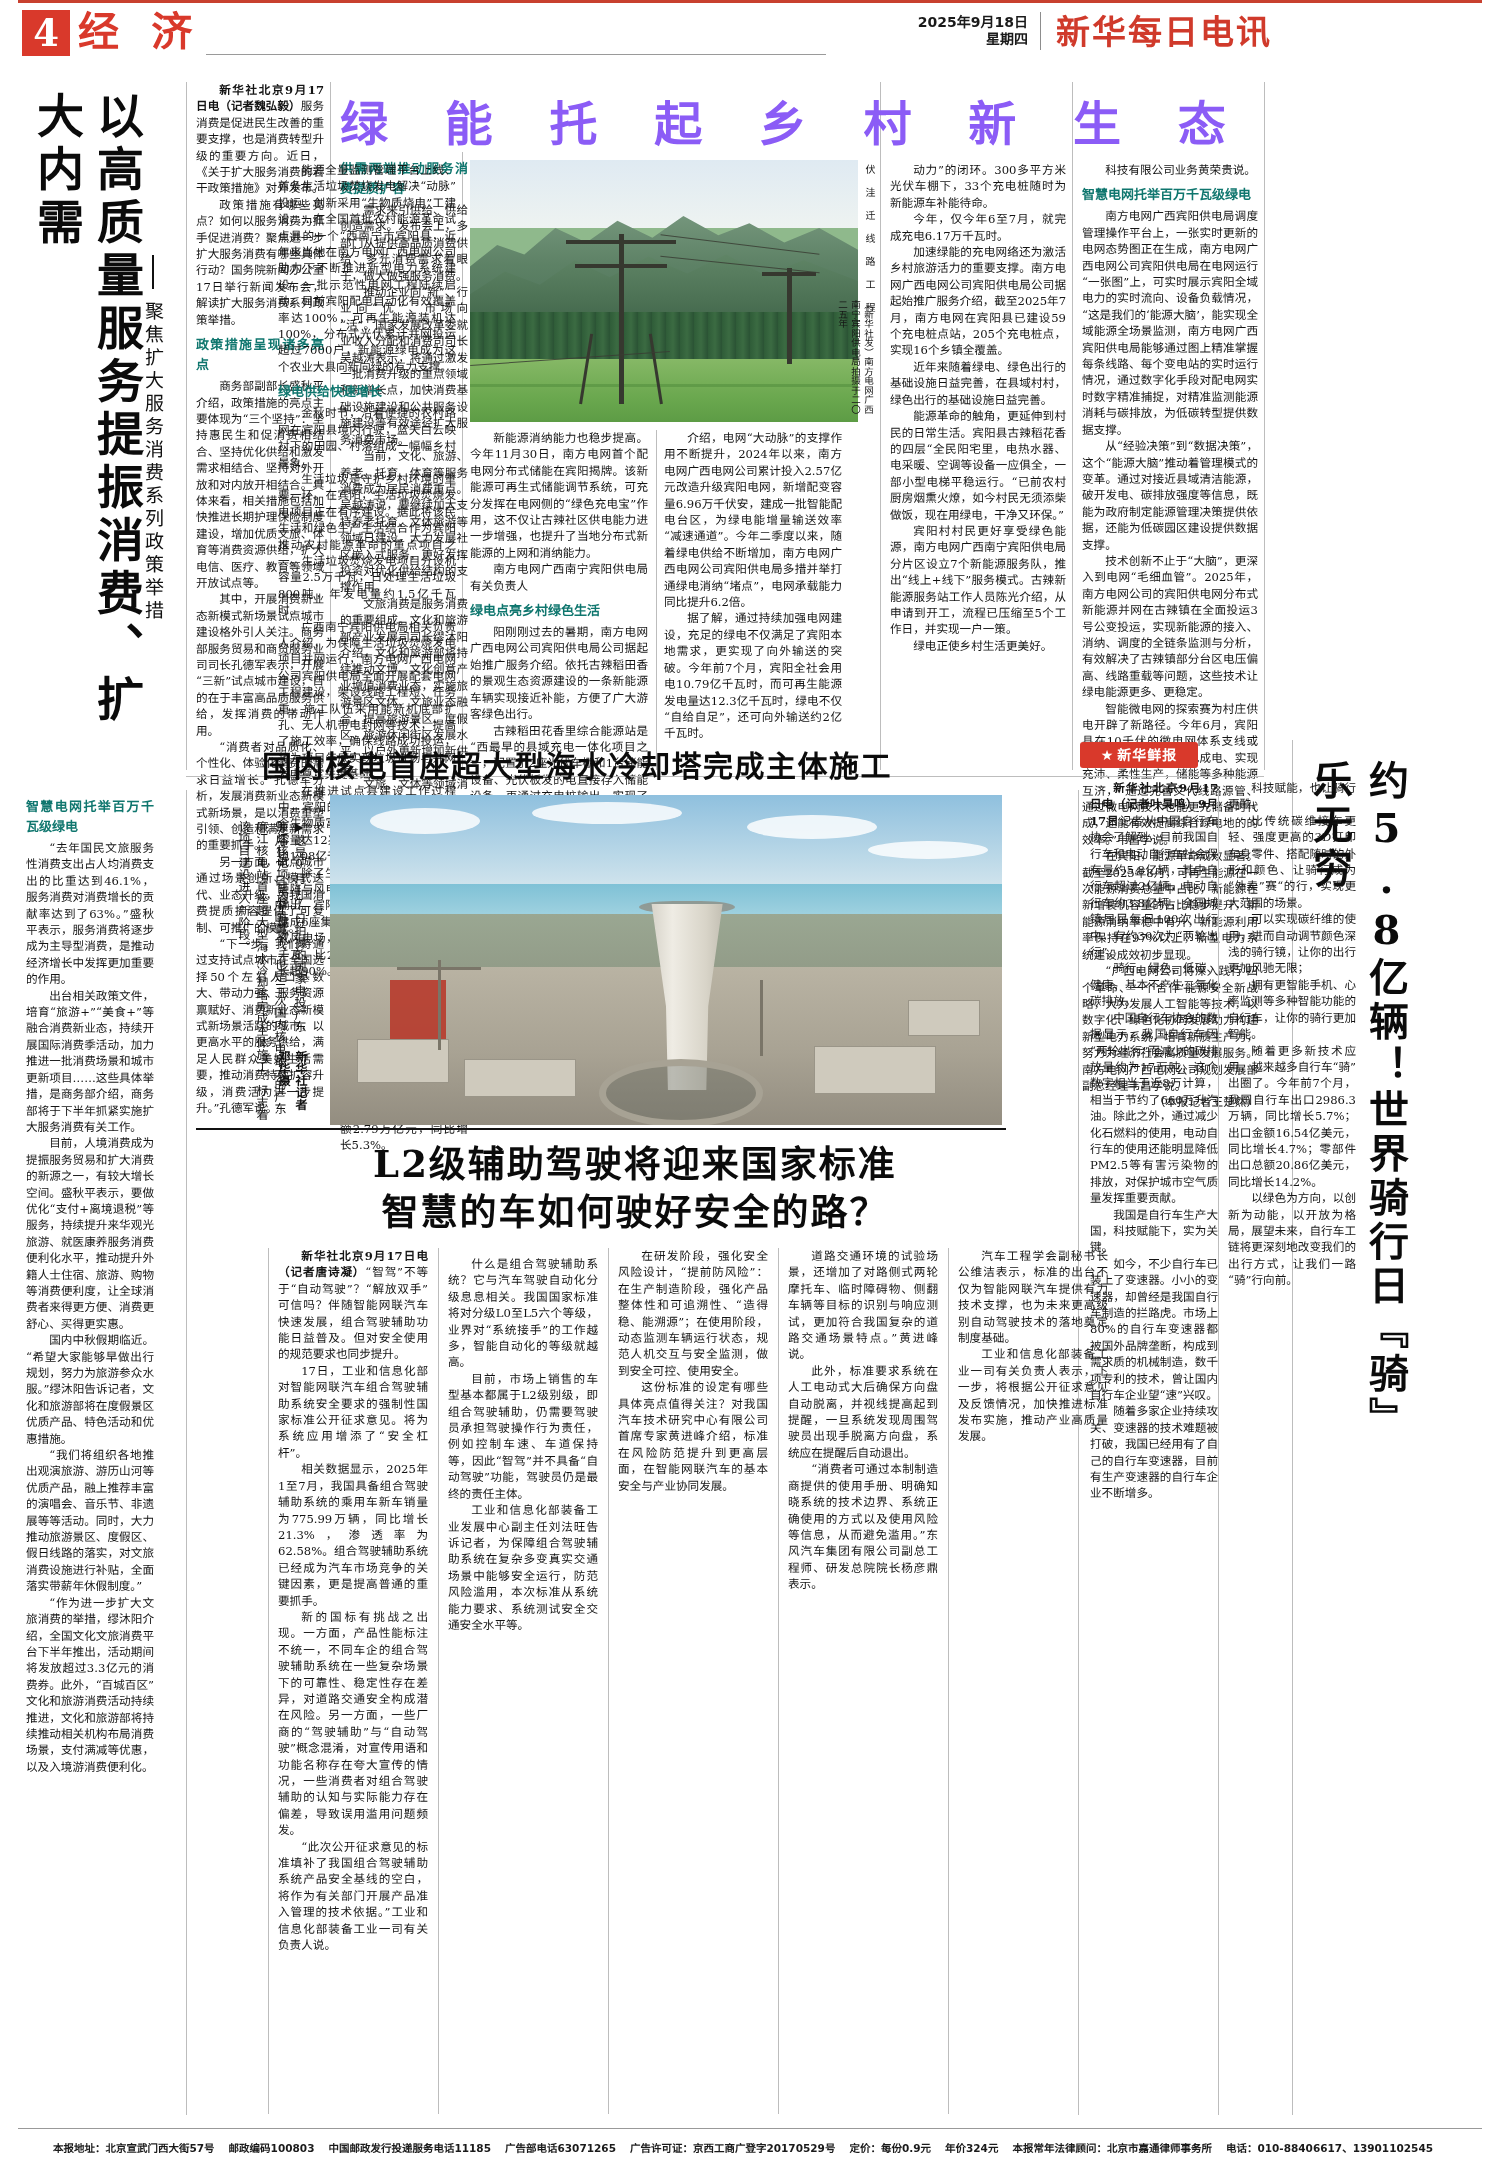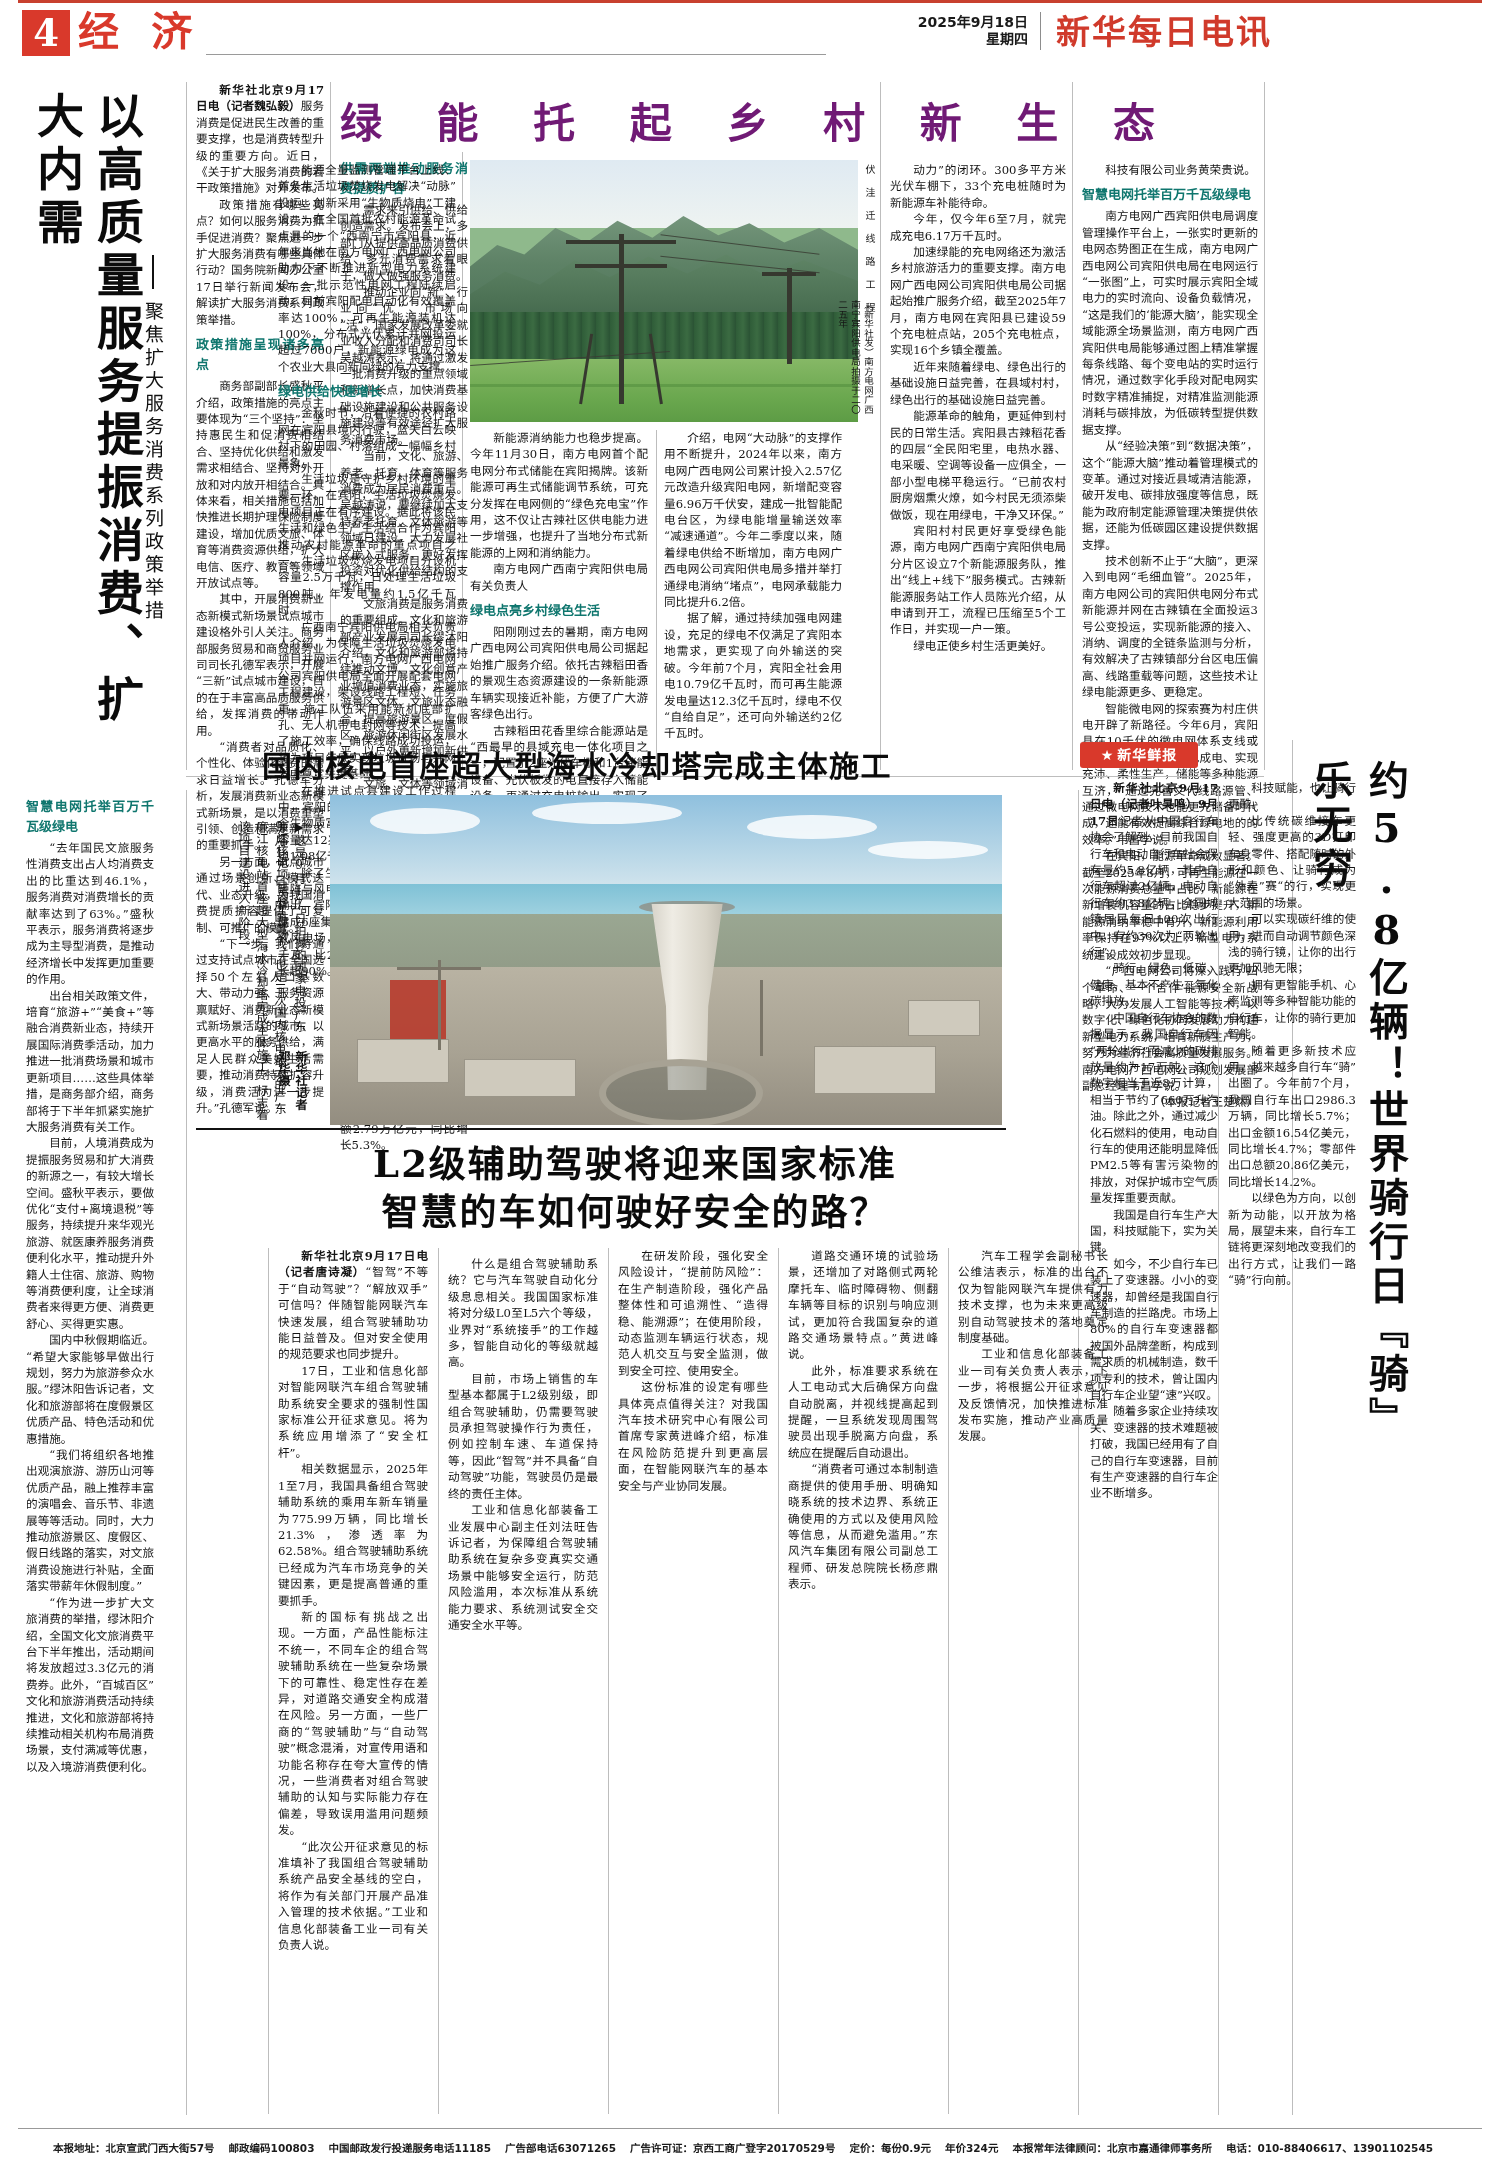--- a/index.html
+++ b/index.html
@@ -90,22 +90,22 @@
 
   
   .b1c{position:absolute;width:128px;}
   #b1c1{left:196px;top:82px;height:690px;}
   #b1c2{left:340px;top:152px;height:620px;}
 
   
   .blk2-title{
     position:absolute;left:340px;top:98px;width:660px;height:52px;
     font-family:"DejaVu Serif","Liberation Serif",serif;
-    font-weight:bold;font-size:42px;line-height:52px;letter-spacing:20px;
-    text-align:center;color:#701a75;white-space:nowrap;
+    font-weight:bold;font-size:48px;line-height:52px;letter-spacing:20px;
+    text-align:center;color:#8b5cf6;white-space:nowrap;
   }
   .blk2-photo{
     position:absolute;left:470px;top:160px;width:388px;height:262px;
     overflow:hidden;background:#8fb98c;
   }
   .ph-sky{position:absolute;left:0;top:0;width:100%;height:26%;
     background:linear-gradient(#dfeaf2,#eef3f1);}
   .ph-mtn{position:absolute;left:0;top:14%;width:100%;height:46%;
     background:linear-gradient(180deg,#7d9d84 0%,#5e8266 55%,#4d7359 100%);
     clip-path:polygon(0% 58%,7% 40%,14% 48%,22% 26%,30% 38%,38% 20%,47% 34%,55% 16%,64% 32%,72% 22%,81% 38%,90% 26%,100% 44%,100% 100%,0% 100%);}

